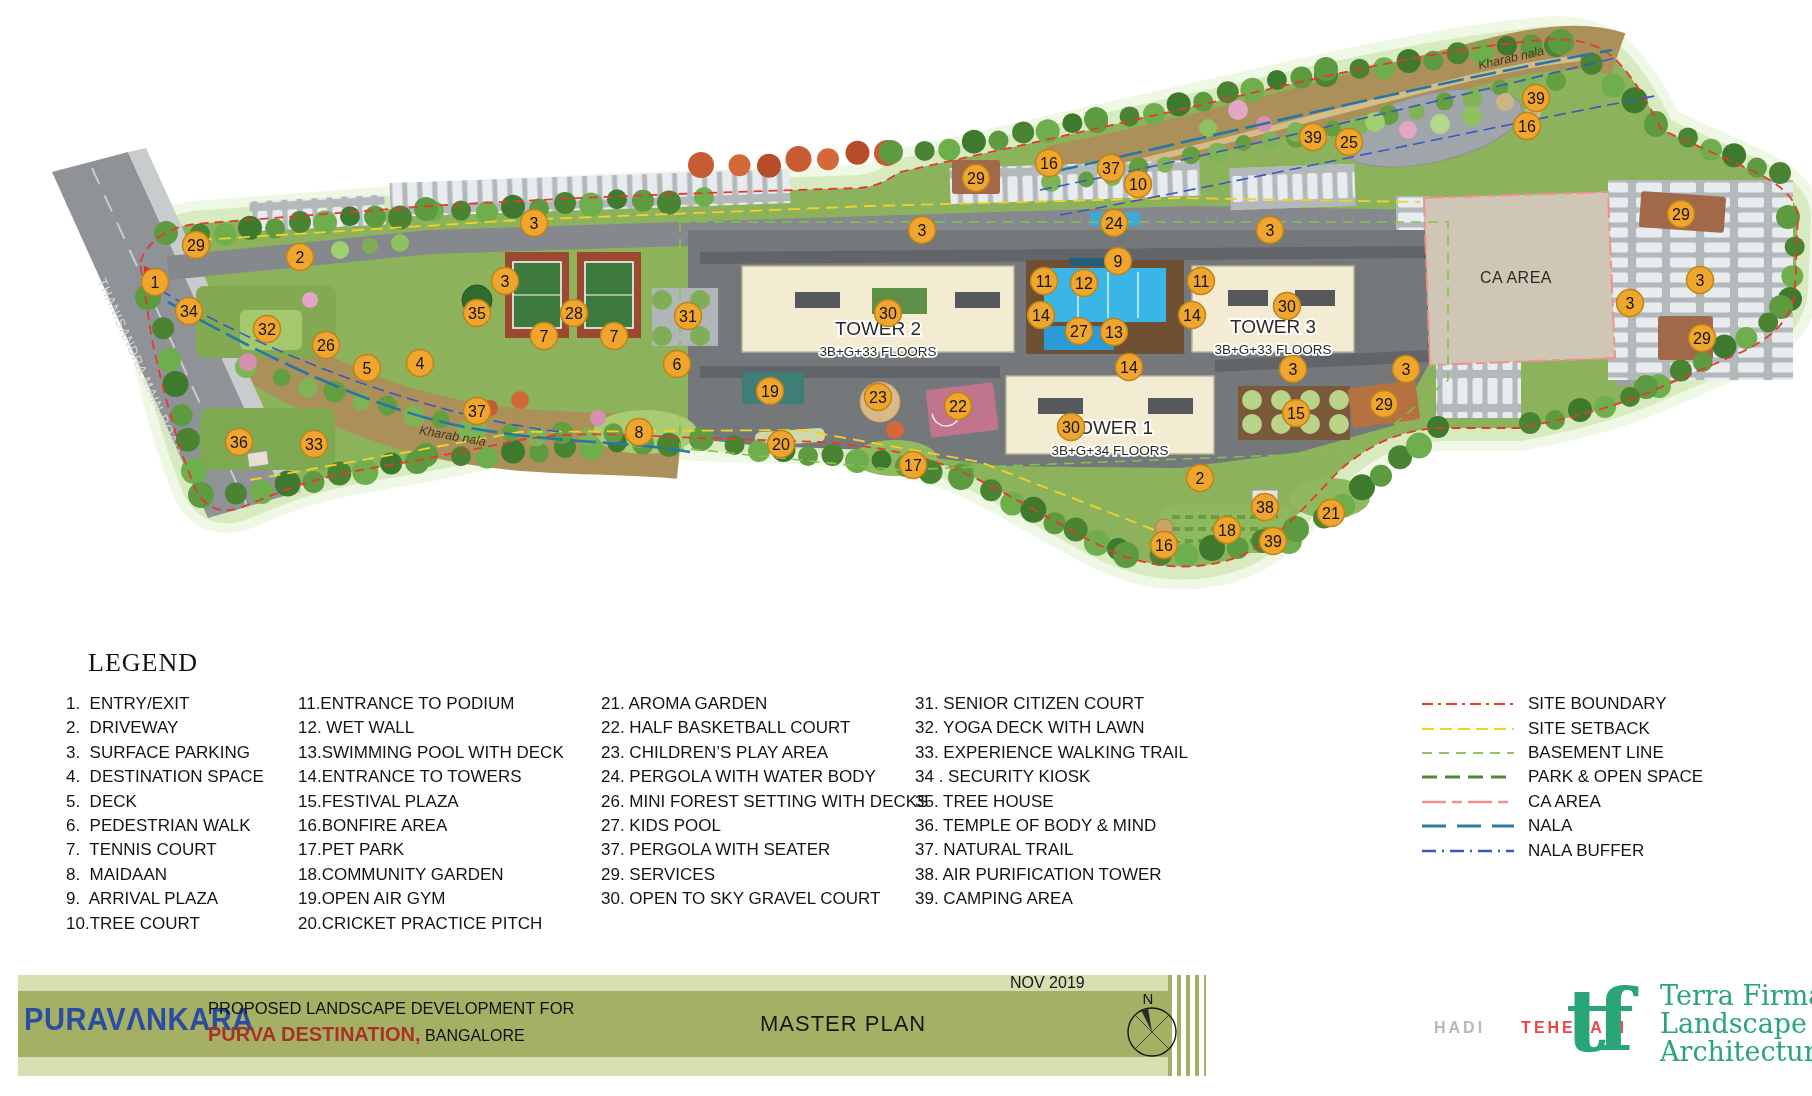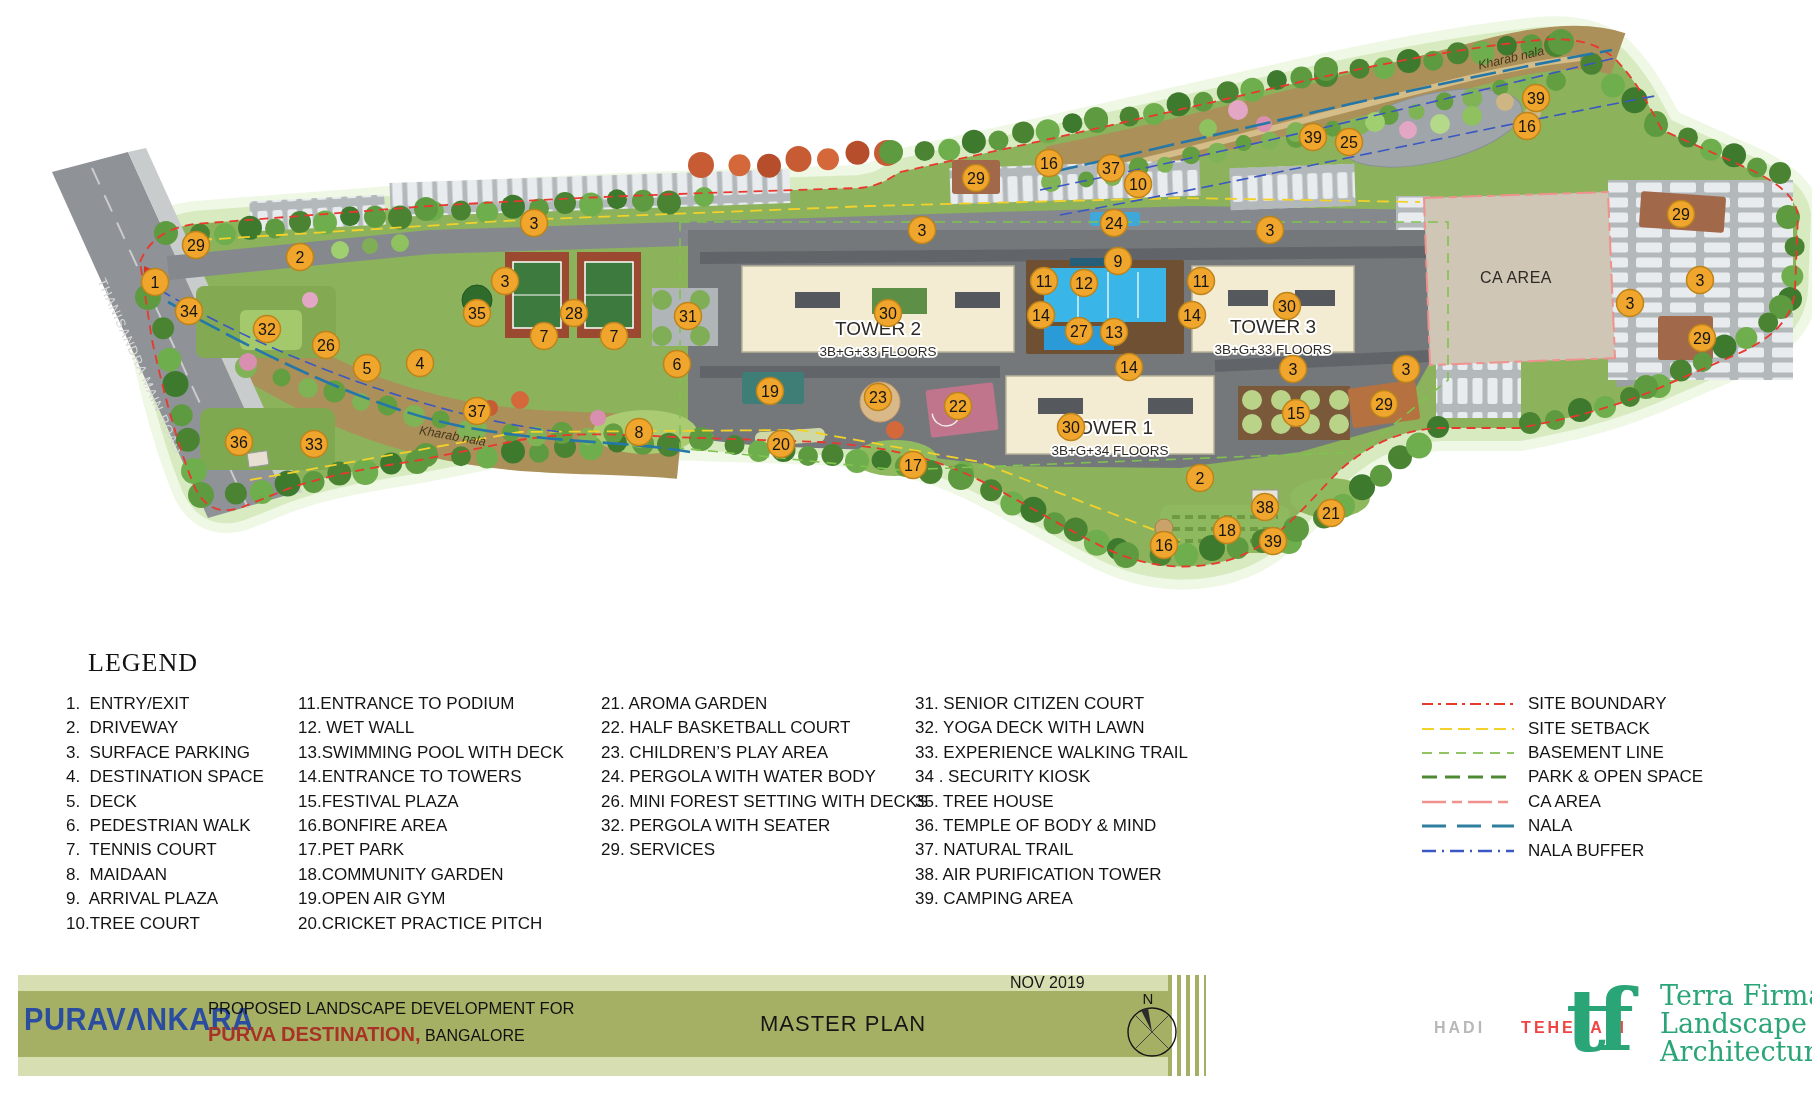--- a/index.html
+++ b/index.html
@@ -661,21 +661,21 @@
           <circle cx="1384" cy="404" r="13.5" fill="#F0A62C" stroke="#BD841B" stroke-width="1.5"></circle>
           <text x="1384" y="409.5" text-anchor="middle" font-size="16" fill="#151515">29</text>
         </g>
       </g>
   </svg>
 
   <div class="legend-title">LEGEND</div>
   <div id="legend-cols">
       <div class="legend-col" style="left: 66px;"><div>1.  ENTRY/EXIT</div><div>2.  DRIVEWAY</div><div>3.  SURFACE PARKING</div><div>4.  DESTINATION SPACE</div><div>5.  DECK</div><div>6.  PEDESTRIAN WALK</div><div>7.  TENNIS COURT</div><div>8.  MAIDAAN</div><div>9.  ARRIVAL PLAZA</div><div>10.TREE COURT</div></div>
       <div class="legend-col" style="left: 298px;"><div>11.ENTRANCE TO PODIUM</div><div>12. WET WALL</div><div>13.SWIMMING POOL WITH DECK</div><div>14.ENTRANCE TO TOWERS</div><div>15.FESTIVAL PLAZA</div><div>16.BONFIRE AREA</div><div>17.PET PARK</div><div>18.COMMUNITY GARDEN</div><div>19.OPEN AIR GYM</div><div>20.CRICKET PRACTICE PITCH</div></div>
-      <div class="legend-col" style="left: 601px;"><div>21. AROMA GARDEN</div><div>22. HALF BASKETBALL COURT</div><div>23. CHILDREN’S PLAY AREA</div><div>24. PERGOLA WITH WATER BODY</div><div>26. MINI FOREST SETTING WITH DECKS</div><div>32. PERGOLA WITH SEATER</div><div>29. SERVICES</div></div>
+      <div class="legend-col" style="left: 601px;"><div>21. AROMA GARDEN</div><div>22. HALF BASKETBALL COURT</div><div>23. CHILDREN’S PLAY AREA</div><div>24. PERGOLA WITH WATER BODY</div><div>26. MINI FOREST SETTING WITH DECKS</div><div>27. KIDS POOL</div><div>37. PERGOLA WITH SEATER</div><div>29. SERVICES</div><div>30. OPEN TO SKY GRAVEL COURT</div></div>
       <div class="legend-col" style="left: 915px;"><div>31. SENIOR CITIZEN COURT</div><div>32. YOGA DECK WITH LAWN</div><div>33. EXPERIENCE WALKING TRAIL</div><div>34 . SECURITY KIOSK</div><div>35. TREE HOUSE</div><div>36. TEMPLE OF BODY &amp; MIND</div><div>37. NATURAL TRAIL</div><div>38. AIR PURIFICATION TOWER</div><div>39. CAMPING AREA</div></div>
     </div>
   <div class="legend-lines" id="legend-lines">
       <div class="legend-line-row">
         <svg width="96" height="8">
           <line x1="2" y1="4" x2="94" y2="4" stroke="#E8392E" stroke-width="2.2" stroke-dasharray="11 5 3 5"></line>
         </svg>
         <span>SITE BOUNDARY</span>
       </div>
       <div class="legend-line-row">

